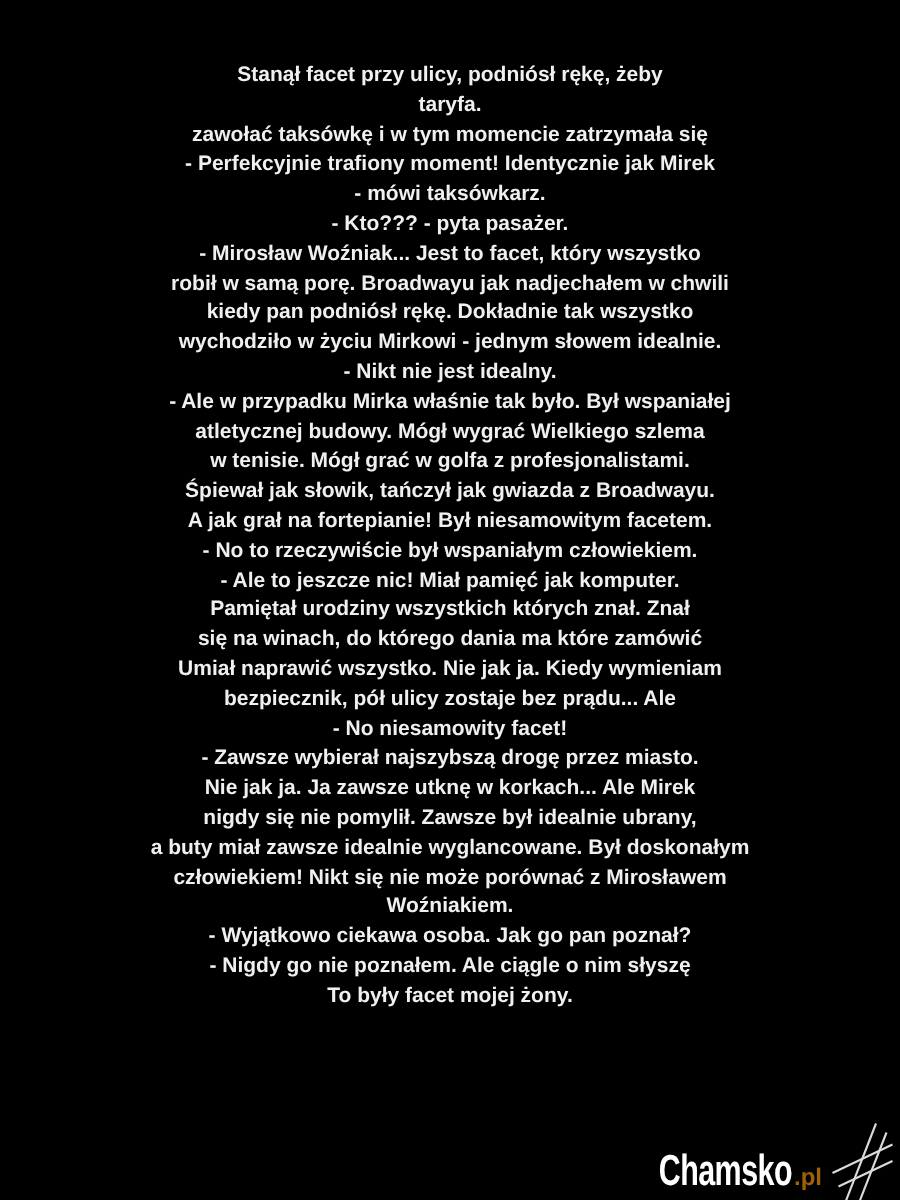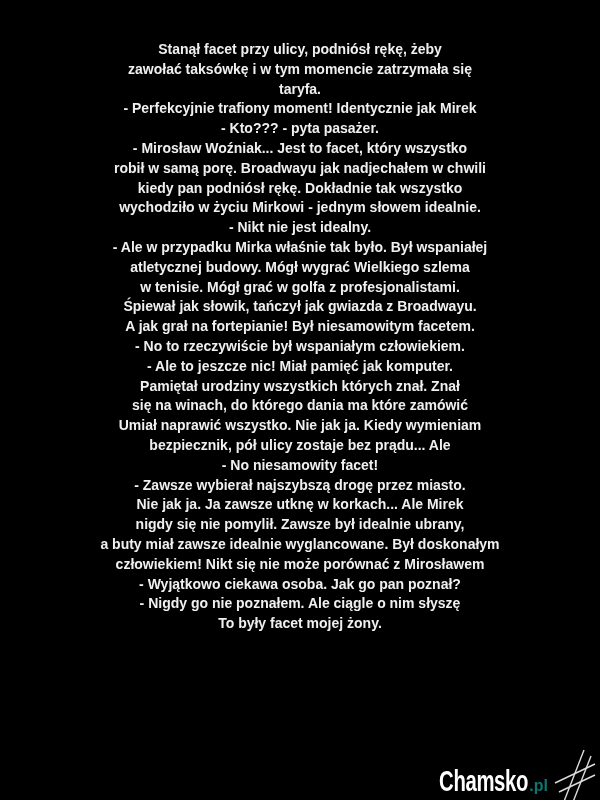--- a/index.html
+++ b/index.html
@@ -56,23 +56,24 @@
     top: 14px;
   }
 </style>
 </head>
 <body style="background: rgb(0, 0, 0);">
 
 <main class="canvas" style="background: rgb(0, 0, 0);">
 
   <section class="joke" style="color: rgb(240, 240, 240);">
       <div class="joke-line">Stanął facet przy ulicy, podniósł rękę, żeby</div>
+      <div class="joke-line">taryfa.</div>
       <div class="joke-line">zawołać taksówkę i w tym momencie zatrzymała się</div>
-      <div class="joke-line">taryfa.</div>
       <div class="joke-line">- Perfekcyjnie trafiony moment! Identycznie jak Mirek</div>
+      <div class="joke-line">- mówi taksówkarz.</div>
       <div class="joke-line">- Kto??? - pyta pasażer.</div>
       <div class="joke-line">- Mirosław Woźniak... Jest to facet, który wszystko</div>
       <div class="joke-line">robił w samą porę. Broadwayu jak nadjechałem w chwili</div>
       <div class="joke-line">kiedy pan podniósł rękę. Dokładnie tak wszystko</div>
       <div class="joke-line">wychodziło w życiu Mirkowi - jednym słowem idealnie.</div>
       <div class="joke-line">- Nikt nie jest idealny.</div>
       <div class="joke-line">- Ale w przypadku Mirka właśnie tak było. Był wspaniałej</div>
       <div class="joke-line">atletycznej budowy. Mógł wygrać Wielkiego szlema</div>
       <div class="joke-line">w tenisie. Mógł grać w golfa z profesjonalistami.</div>
       <div class="joke-line">Śpiewał jak słowik, tańczył jak gwiazda z Broadwayu.</div>
@@ -82,28 +83,29 @@
       <div class="joke-line">Pamiętał urodziny wszystkich których znał. Znał</div>
       <div class="joke-line">się na winach, do którego dania ma które zamówić</div>
       <div class="joke-line">Umiał naprawić wszystko. Nie jak ja. Kiedy wymieniam</div>
       <div class="joke-line">bezpiecznik, pół ulicy zostaje bez prądu... Ale</div>
       <div class="joke-line">- No niesamowity facet!</div>
       <div class="joke-line">- Zawsze wybierał najszybszą drogę przez miasto.</div>
       <div class="joke-line">Nie jak ja. Ja zawsze utknę w korkach... Ale Mirek</div>
       <div class="joke-line">nigdy się nie pomylił. Zawsze był idealnie ubrany,</div>
       <div class="joke-line">a buty miał zawsze idealnie wyglancowane. Był doskonałym</div>
       <div class="joke-line">człowiekiem! Nikt się nie może porównać z Mirosławem</div>
+      <div class="joke-line">Woźniakiem.</div>
       <div class="joke-line">- Wyjątkowo ciekawa osoba. Jak go pan poznał?</div>
       <div class="joke-line">- Nigdy go nie poznałem. Ale ciągle o nim słyszę</div>
       <div class="joke-line">To były facet mojej żony.</div>
     </section>
 
   <footer class="watermark">
     <span class="brand" style="color: rgb(255, 255, 255);">Chamsko</span>
-    <span class="suffix" style="color: #0f766e;">.pl</span>
+    <span class="suffix" style="color: #a16207;">.pl</span>
     <svg class="hash" width="44" height="58" viewBox="0 0 44 58" fill="none" stroke="#dcdcdc" stroke-width="1.4">
       <line x1="10" y1="57" x2="31" y2="3"></line>
       <line x1="20" y1="55" x2="38" y2="9"></line>
       <line x1="2" y1="36" x2="42" y2="17"></line>
       <line x1="6" y1="45" x2="42" y2="28"></line>
     </svg>
   </footer>
 
 </main>
 

